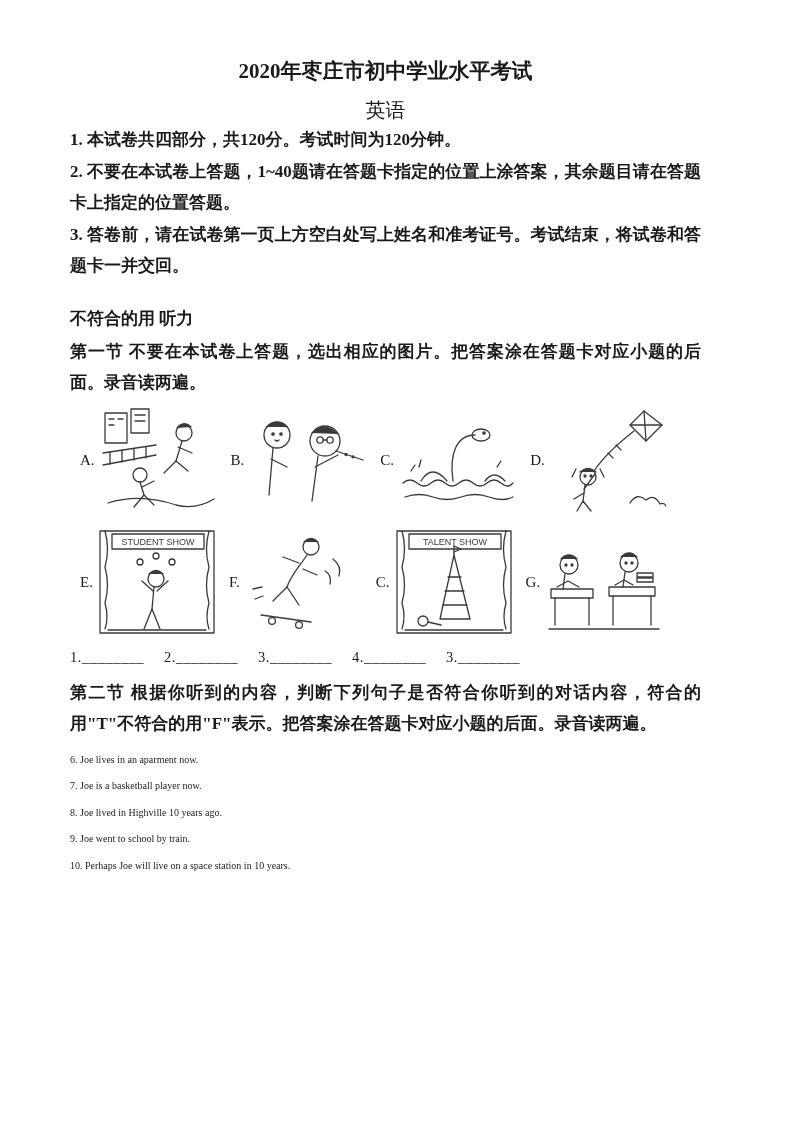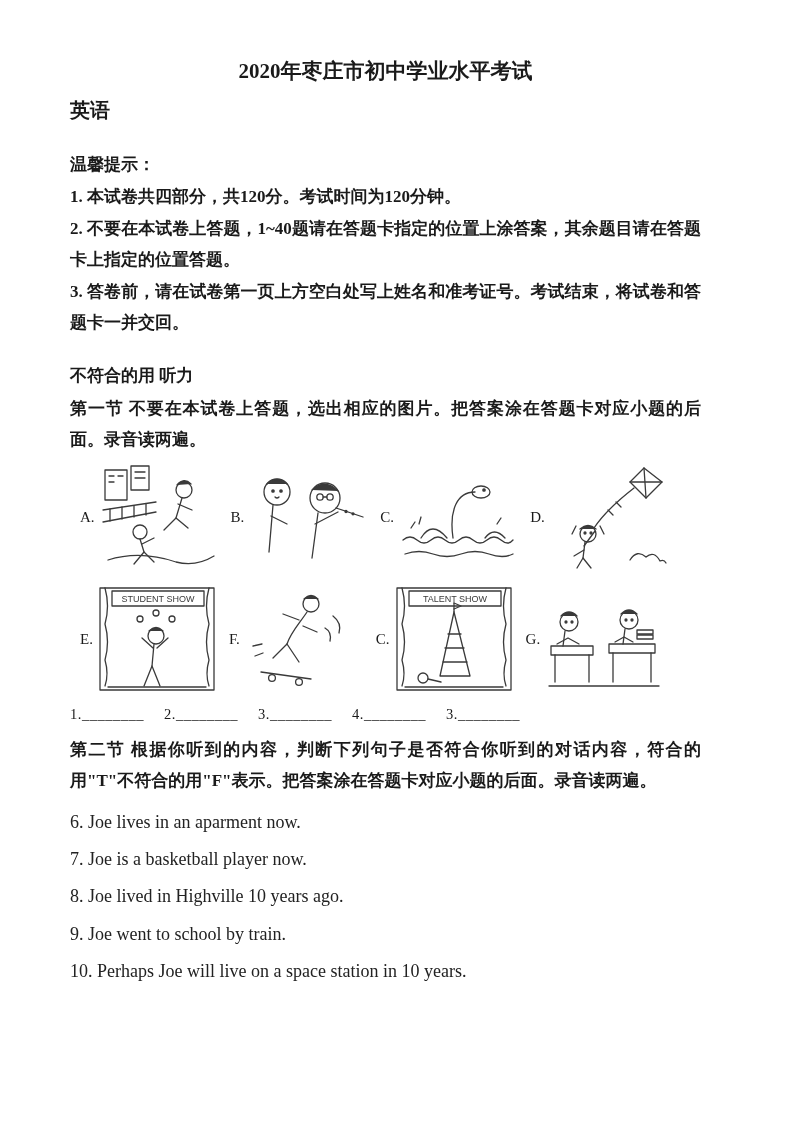--- a/index.html
+++ b/index.html
@@ -1,51 +1,50 @@
 <!DOCTYPE html>
 <html><head>
 <meta charset="utf-8">
 <style>
   * { margin:0; padding:0; box-sizing:border-box; }
   html,body { background:#ffffff; }
   body { width:793px; font-family:"Liberation Serif","DejaVu Serif",serif; color:#1a1a1a; }
   .page { width:793px; height:1122px; background:#fff; padding:58px 92px 20px 70px; overflow:hidden; }
 
   .title { text-align:center; font-size:21px; font-weight:700; line-height:1.3; }
-  .subject { font-size:20px; font-weight:700; margin-top:12px; }
+  .subject { text-align:center; font-size:20px; font-weight:400; margin-top:12px; }
 
   p.cn { font-weight:700; font-size:17px; line-height:1.82; text-align:justify; }
   .notice-heading { margin-top:26px; }
   .notice-item { margin-top:1px; }
   .part-heading { margin-top:22px; }
   .sec-intro { margin-top:2px; }
 
   .pic-row { display:flex; align-items:center; margin-top:8px; margin-left:10px; gap:13px; }
   .pic-row.second { margin-top:14px; }
   .pic-cell { display:flex; align-items:center; gap:5px; }
   .pic-label { font-size:15px; color:#1a1a1a; }
   svg.pic { display:block; width:118px; height:108px; }
 
   .blanks { margin-top:12px; font-size:14.5px; letter-spacing:0.5px; }
   .blanks span { margin-right:16px; }
 
   .tf-list { margin-top:8px; }
-  .tf-item { font-size:18px; line-height:1.35; margin-top:13px; color:#222; }
+  .tf-item { font-size:10px; line-height:1.35; margin-top:13px; color:#222; }
 
   .sec3 { margin-top:14px; }
 </style>
 </head>
 <body>
 
 <div class="page">
 
   <div class="title">2020年枣庄市初中学业水平考试</div>
   <div class="subject">英语</div>
 
-  <p class="cn notice-heading">温馨提示：</p>
   <p class="cn notice-item">1. 本试卷共四部分，共120分。考试时间为120分钟。</p>
   <p class="cn notice-item">2. 不要在本试卷上答题，1~40题请在答题卡指定的位置上涂答案，其余题目请在答题卡上指定的位置答题。</p>
   <p class="cn notice-item">3. 答卷前，请在试卷第一页上方空白处写上姓名和准考证号。考试结束，将试卷和答题卡一并交回。</p>
 
   <p class="cn part-heading">不符合的用 听力</p>
   <p class="cn sec-intro">第一节 不要在本试卷上答题，选出相应的图片。把答案涂在答题卡对应小题的后面。录音读两遍。</p>
 
   <div class="pic-row">
 
     <div class="pic-cell">

